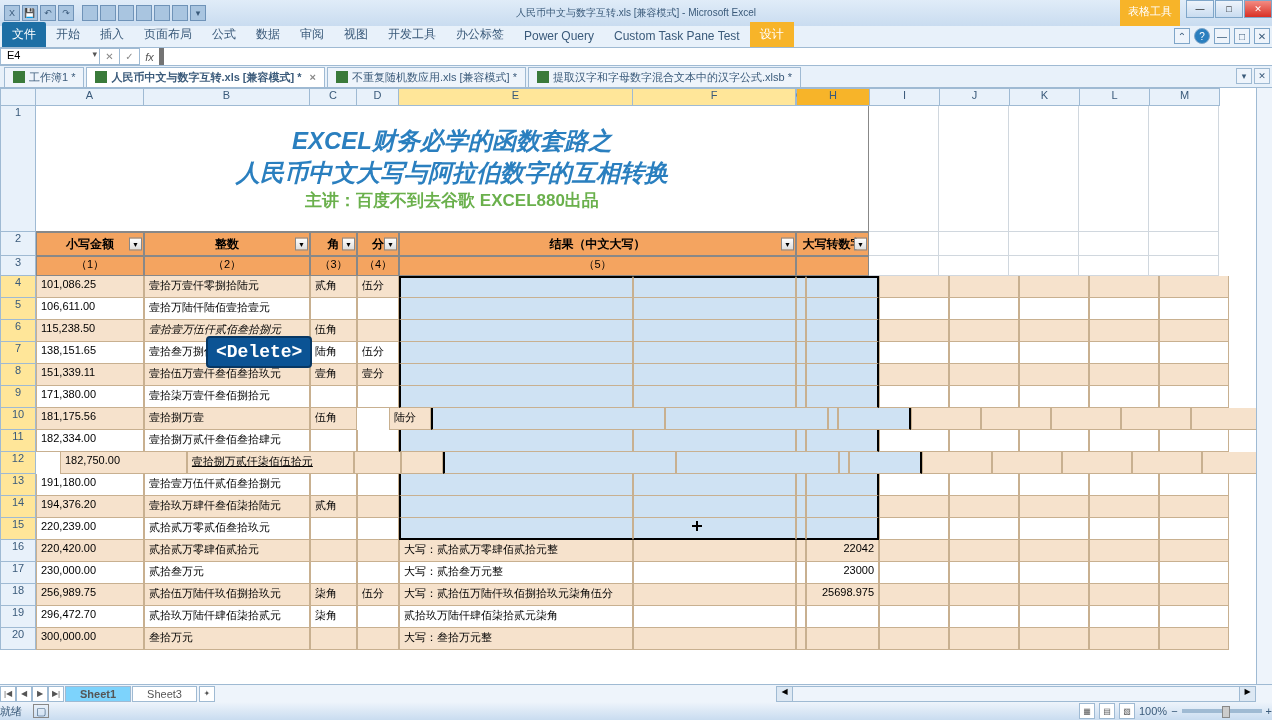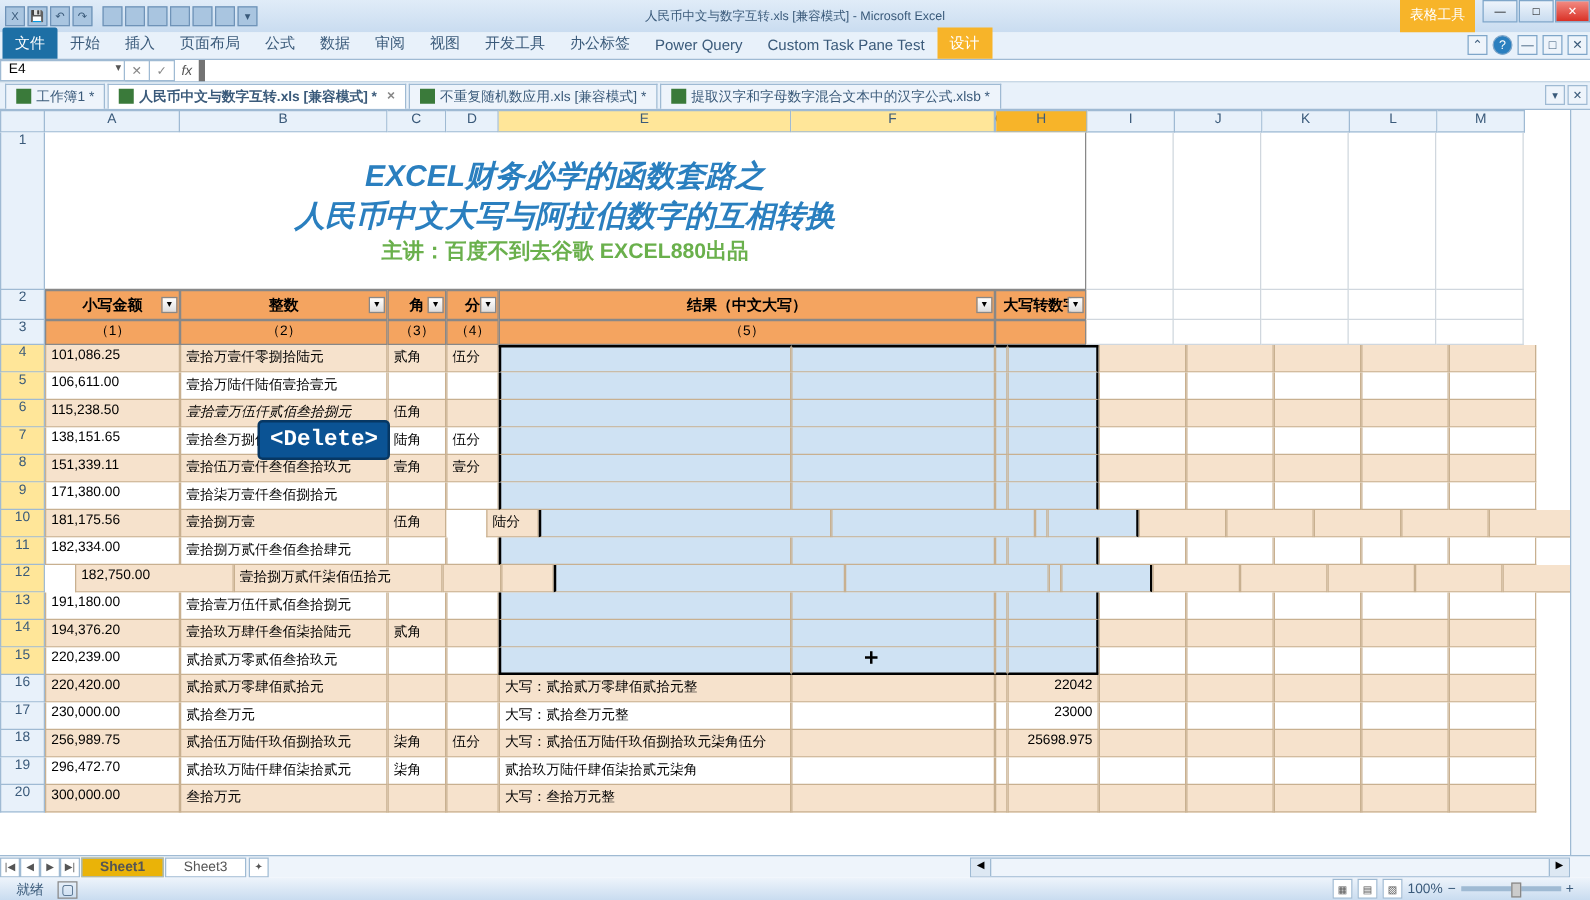--- a/index.html
+++ b/index.html
@@ -72,26 +72,26 @@
 .t3 { color: #6ab04c; font-size: 17px; font-weight: bold; }
 .delete-overlay { position: absolute; left: 206px; top: 336px; background: #0b5394; color: #fff; font-family: "Courier New", monospace; font-weight: bold; font-size: 18px; padding: 4px 8px; border: 2px solid #073763; border-radius: 4px; z-index: 10; }
 .cursor-plus { position: absolute; left: 692px; top: 521px; width: 10px; height: 10px; z-index: 9; }
 .cursor-plus::before { content: ""; position: absolute; left: 4px; top: 0; width: 2px; height: 10px; background: #000; }
 .cursor-plus::after { content: ""; position: absolute; top: 4px; left: 0; height: 2px; width: 10px; background: #000; }
 
 
 .sheetbar { position: absolute; bottom: 18px; left: 0; right: 0; height: 18px; background: #eef4fb; display: flex; align-items: center; border-top: 1px solid #9fbad3; }
 .navbtn { width: 16px; height: 16px; border: 1px solid #9fbad3; background: #fff; font-size: 8px; display: flex; align-items: center; justify-content: center; color: #555; }
 .sheettab { border: 1px solid #9fbad3; background: #fff; padding: 1px 14px; font-size: 11px; color: #555; margin-left: 1px; }
-.sheettab.active { background: #eab308; font-weight: bold; }
+.sheettab.active { background: #7dd3fc; font-weight: bold; }
 .hscroll { position: absolute; right: 16px; bottom: 18px; width: 480px; height: 16px; background: #eef4fb; border: 1px solid #9fbad3; display:flex; }
 .hsc-btn { width:16px; background:#dde8f3; border-right:1px solid #9fbad3; text-align:center; font-size:8px; }
 
 
-.statusbar { position: absolute; bottom: 0; left: 0; right: 0; height: 18px; background: linear-gradient(#eef4fb,#c9dcf0); display: flex; align-items: center; padding: 0 13px; font-size: 11px; color: #3a5a7a; justify-content: space-between; }
+.statusbar { position: absolute; bottom: 0; left: 0; right: 0; height: 18px; background: linear-gradient(#eef4fb,#c9dcf0); display: flex; align-items: center; padding: 0 0; font-size: 11px; color: #3a5a7a; justify-content: space-between; }
 .zoomctrl { display: flex; align-items: center; gap: 4px; }
 .slider { width: 80px; height: 4px; background: #9fbad3; position: relative; }
 .slider::after { content:""; position:absolute; left:50%; top:-3px; width:6px; height:10px; background:#ccc; border:1px solid #888; }
 
 
 .vscroll { position: absolute; right: 0; top: 88px; bottom: 36px; width: 16px; background: #eef4fb; border-left: 1px solid #9fbad3; }
 </style>
 </head>
 <body>
 
@@ -357,21 +357,21 @@
         <div class="cell rnum selbox selborder-right" style="width: 73px;"></div>
         <div class="cell " style="width: 70px;"></div>
         <div class="cell " style="width: 70px;"></div>
         <div class="cell " style="width: 70px;"></div>
         <div class="cell " style="width: 70px;"></div>
         <div class="cell " style="width: 70px;"></div>
       </div>
       <div class="data-row alt">
         <div class="rowhdr sel" style="height: 100%;">12</div>
         <div class="cell num" style="width: 127px; margin-left: 24px;">182,750.00</div>
-        <div class="cell " style="width: 167px;">壹拾捌万贰仟柒佰伍拾元</div>
+        <div class="cell " style="width: 167px; text-decoration: underline;">壹拾捌万贰仟柒佰伍拾元</div>
         <div class="cell " style="width: 47px;"></div>
         <div class="cell " style="width: 42px;"></div>
         <div class="cell selbox selborder-left" style="width: 234px;"></div>
         <div class="cell selbox" style="width: 163px;"></div>
         <div class="cell selbox" style="width: 0px;"></div>
         <div class="cell rnum selbox selborder-right" style="width: 73px;"></div>
         <div class="cell " style="width: 70px;"></div>
         <div class="cell " style="width: 70px;"></div>
         <div class="cell " style="width: 70px;"></div>
         <div class="cell " style="width: 70px;"></div>

